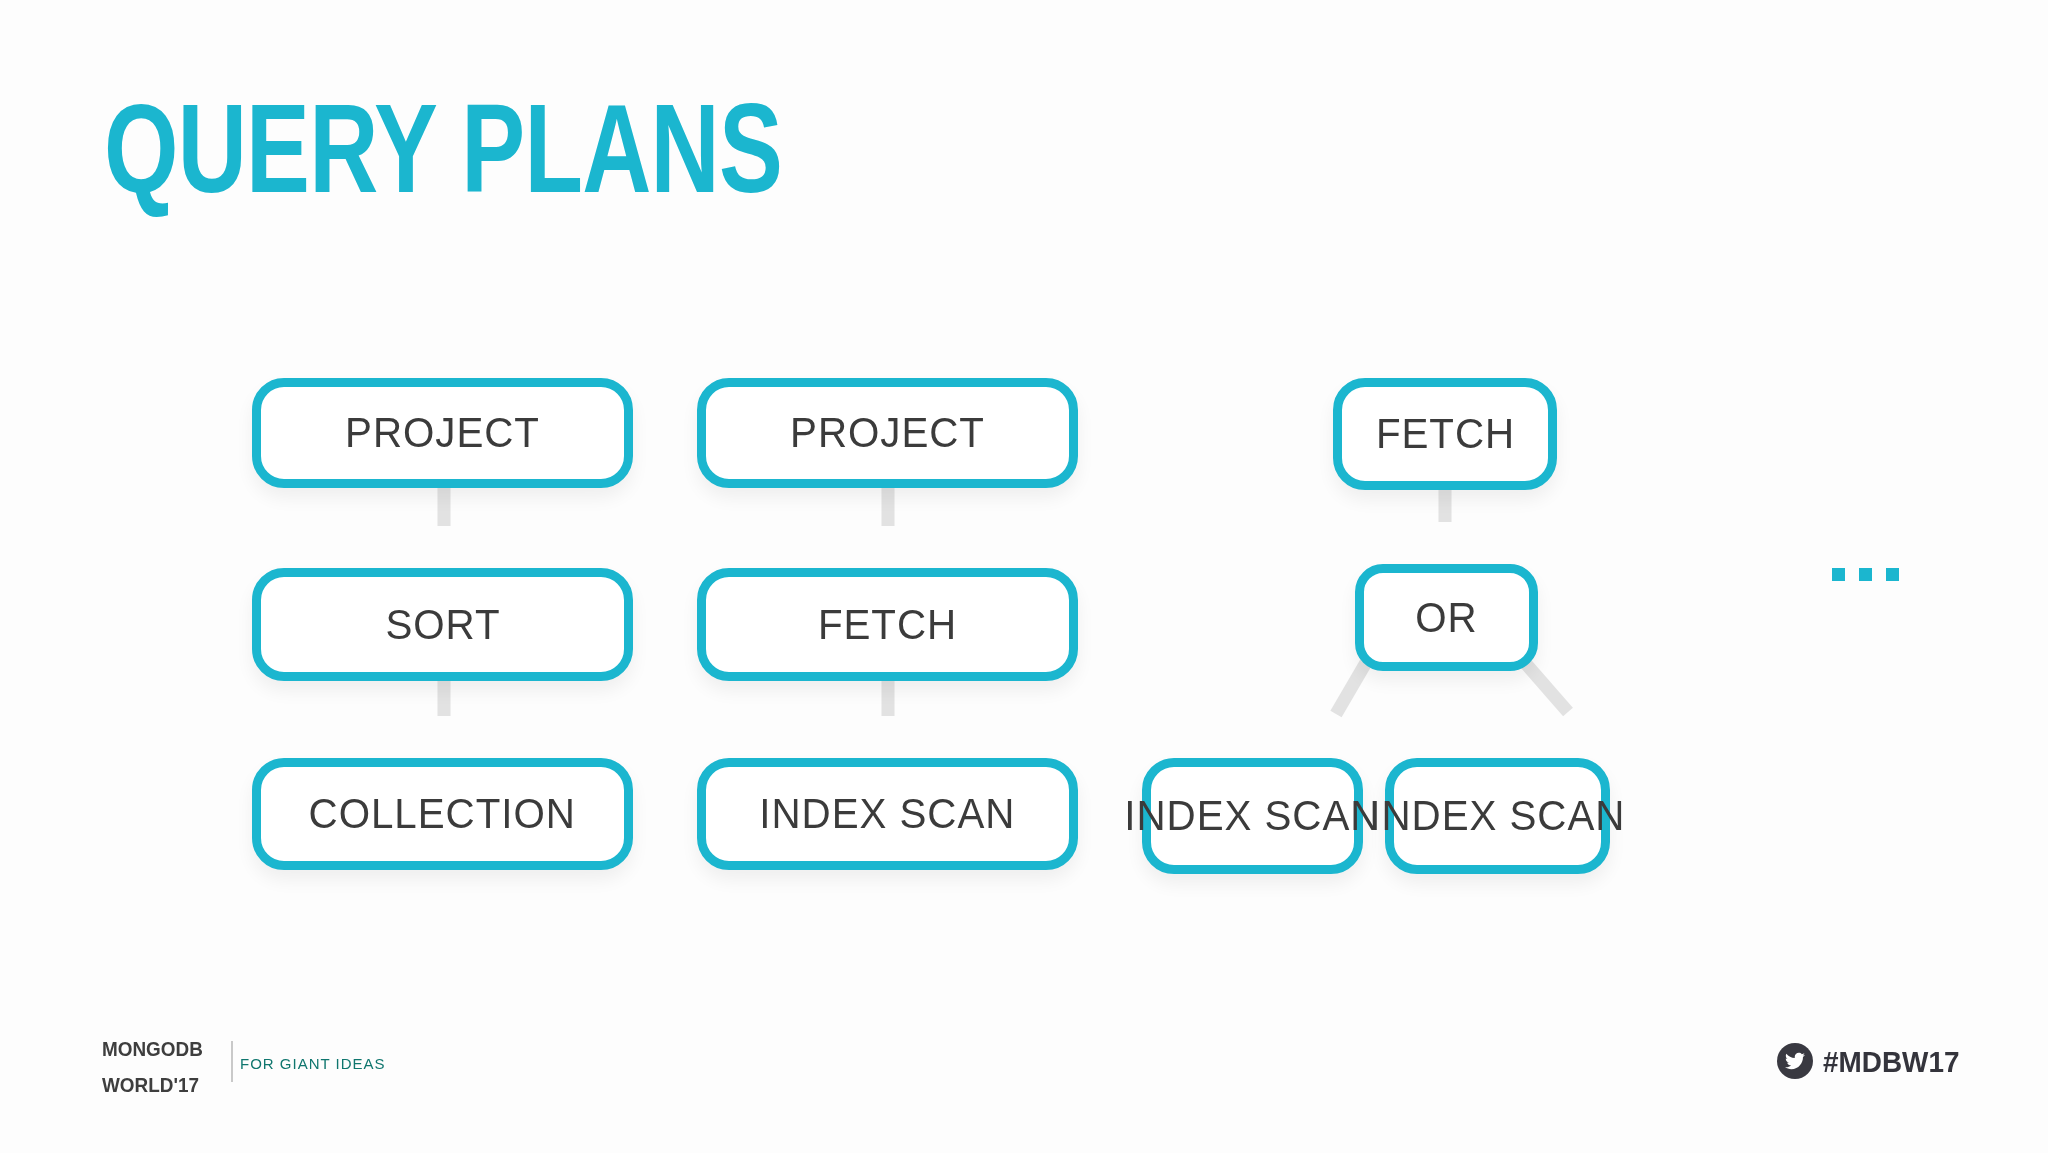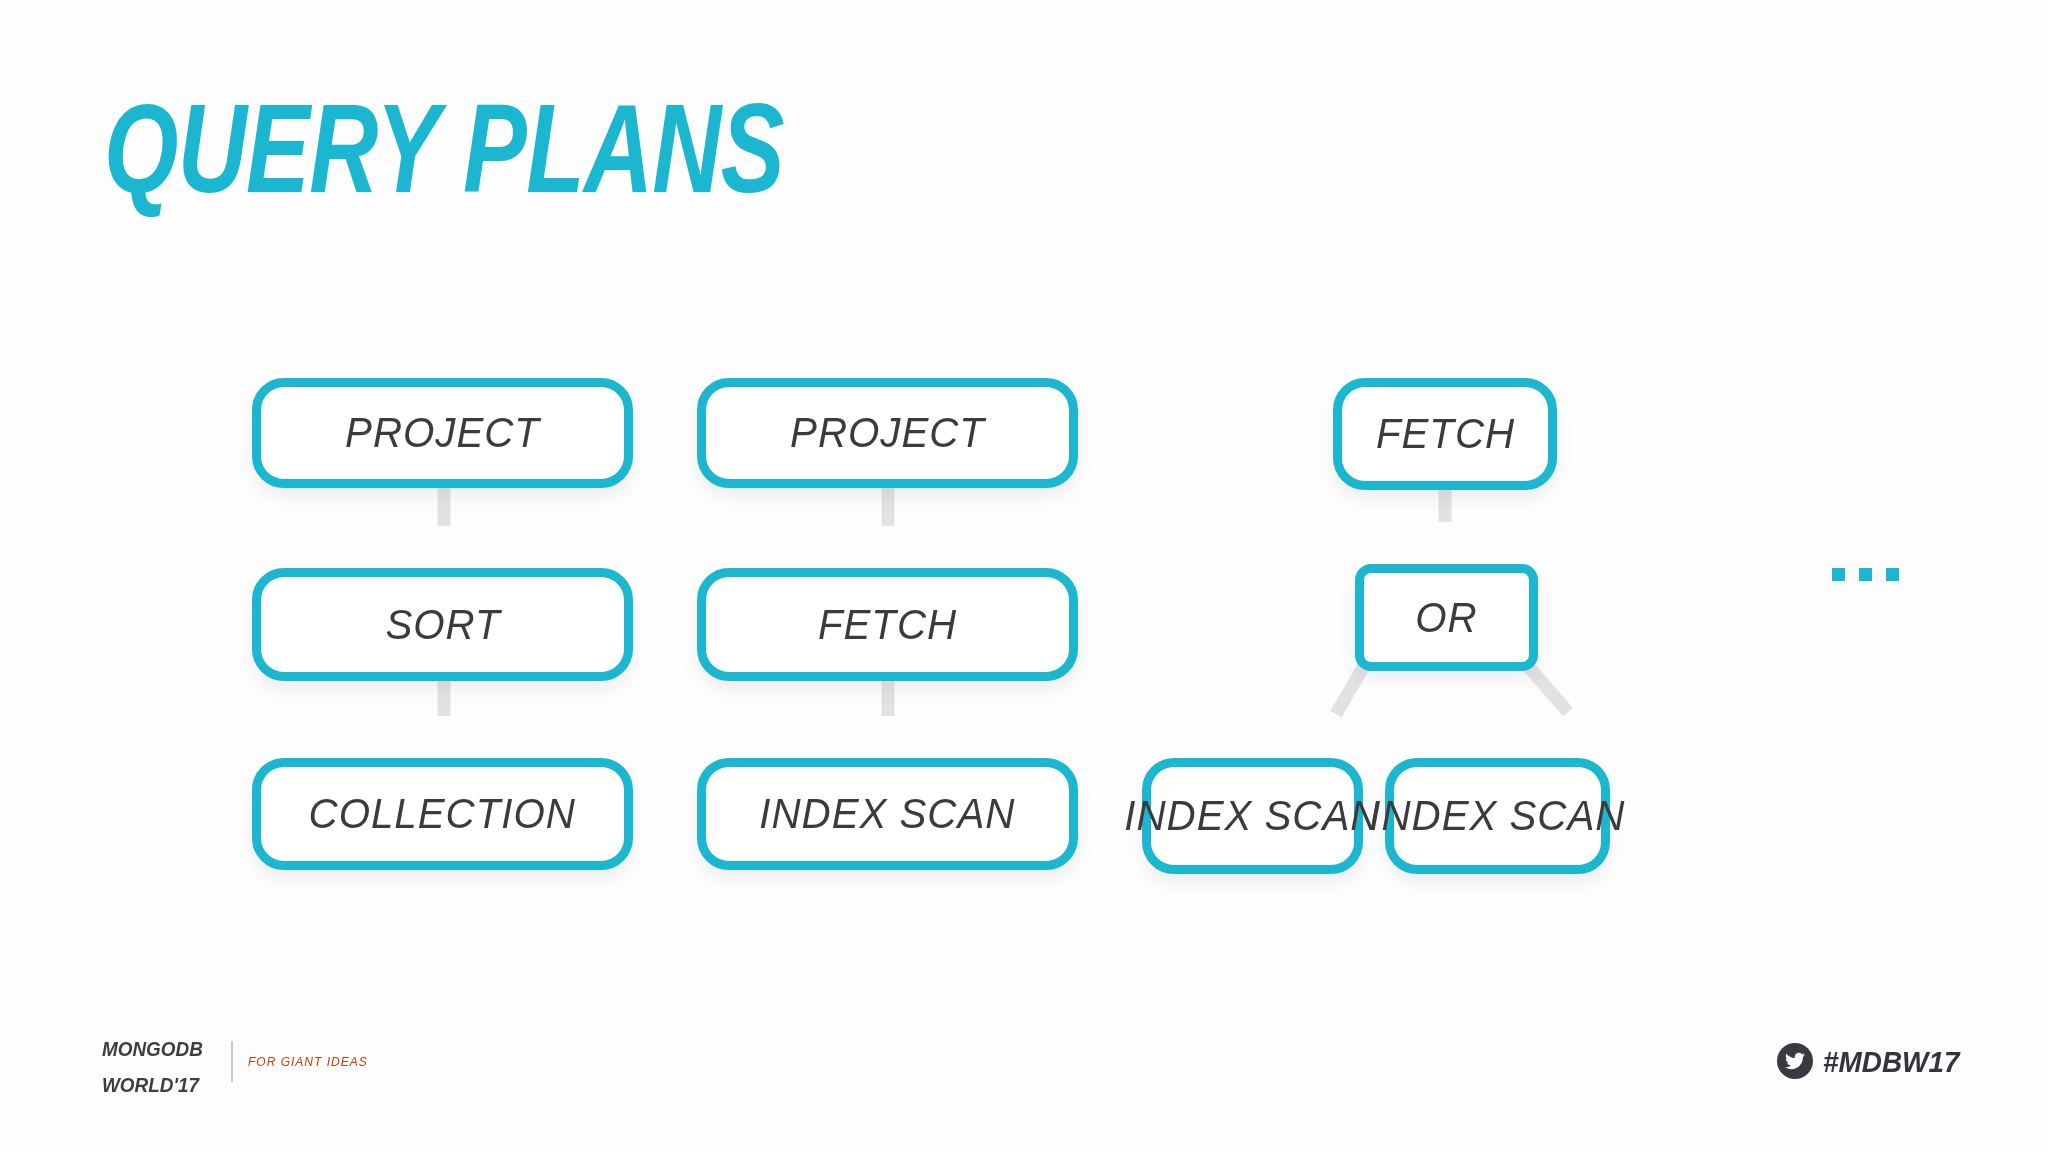--- a/index.html
+++ b/index.html
@@ -2,21 +2,20 @@
 <html><head>
 <meta charset="utf-8">
 <style>
   html,body{margin:0;padding:0;background:#ffffff;}
   #slide{
     position:relative;
     width:2048px;height:1153px;
     background:#fdfdfd;
     overflow:hidden;
     font-family:"Liberation Sans", sans-serif;
-    font-style:italic;
   }
   
   #connectors{position:absolute;left:0;top:0;z-index:0;}
   
   .slide-title{
     position:absolute;left:104px;top:86px;
     font-size:126px;font-weight:700;letter-spacing:-1px;
     transform:scaleX(0.76);transform-origin:left center;
     white-space:nowrap;line-height:1.0;
   }
@@ -45,22 +44,22 @@
     font-size:21px;font-weight:700;color:#3e3e3e;
     line-height:18px;letter-spacing:0;
     transform:scaleX(0.9);transform-origin:left top;
     white-space:pre-line;
   }
   .footer-divider{
     position:absolute;left:231px;top:1041px;
     width:2px;height:41px;background:#c9c9c9;
   }
   .tagline{
-    position:absolute;left:248px;top:1055px;
-    font-size:12px;font-weight:400;color:#c2410c;
+    position:absolute;left:240px;top:1055px;
+    font-size:15px;font-weight:400;color:#0f766e;
     letter-spacing:1px;white-space:nowrap;
   }
   .twitter-badge{
     position:absolute;left:1777px;top:1043px;
     width:36px;height:36px;border-radius:50%;
     background:#393941;
     display:flex;align-items:center;justify-content:center;
   }
   .hashtag{
     position:absolute;left:1823px;top:1045px;
@@ -107,21 +106,21 @@
   <div class="node" style="left:697px;top:520px;width:381px;height:113px">
     <span class="node-label">FETCH</span>
   </div>
   <div class="node" style="left:697px;top:710px;width:381px;height:112px">
     <span class="node-label">INDEX SCAN</span>
   </div>
 
   <div class="node" style="left:1333px;top:330px;width:224px;height:112px">
     <span class="node-label">FETCH</span>
   </div>
-  <div class="node" style="left:1355px;top:516px;width:183px;height:107px;border-radius:16px">
+  <div class="node" style="left:1355px;top:516px;width:183px;height:107px;border-radius:28px">
     <span class="node-label">OR</span>
   </div>
   <div class="node" style="left:1142px;top:710px;width:221px;height:116px">
     <span class="node-label">INDEX SCAN</span>
   </div>
   <div class="node" style="left:1385px;top:710px;width:225px;height:116px">
     <span class="node-label">INDEX SCAN</span>
   </div>
 
   <div class="dots">

